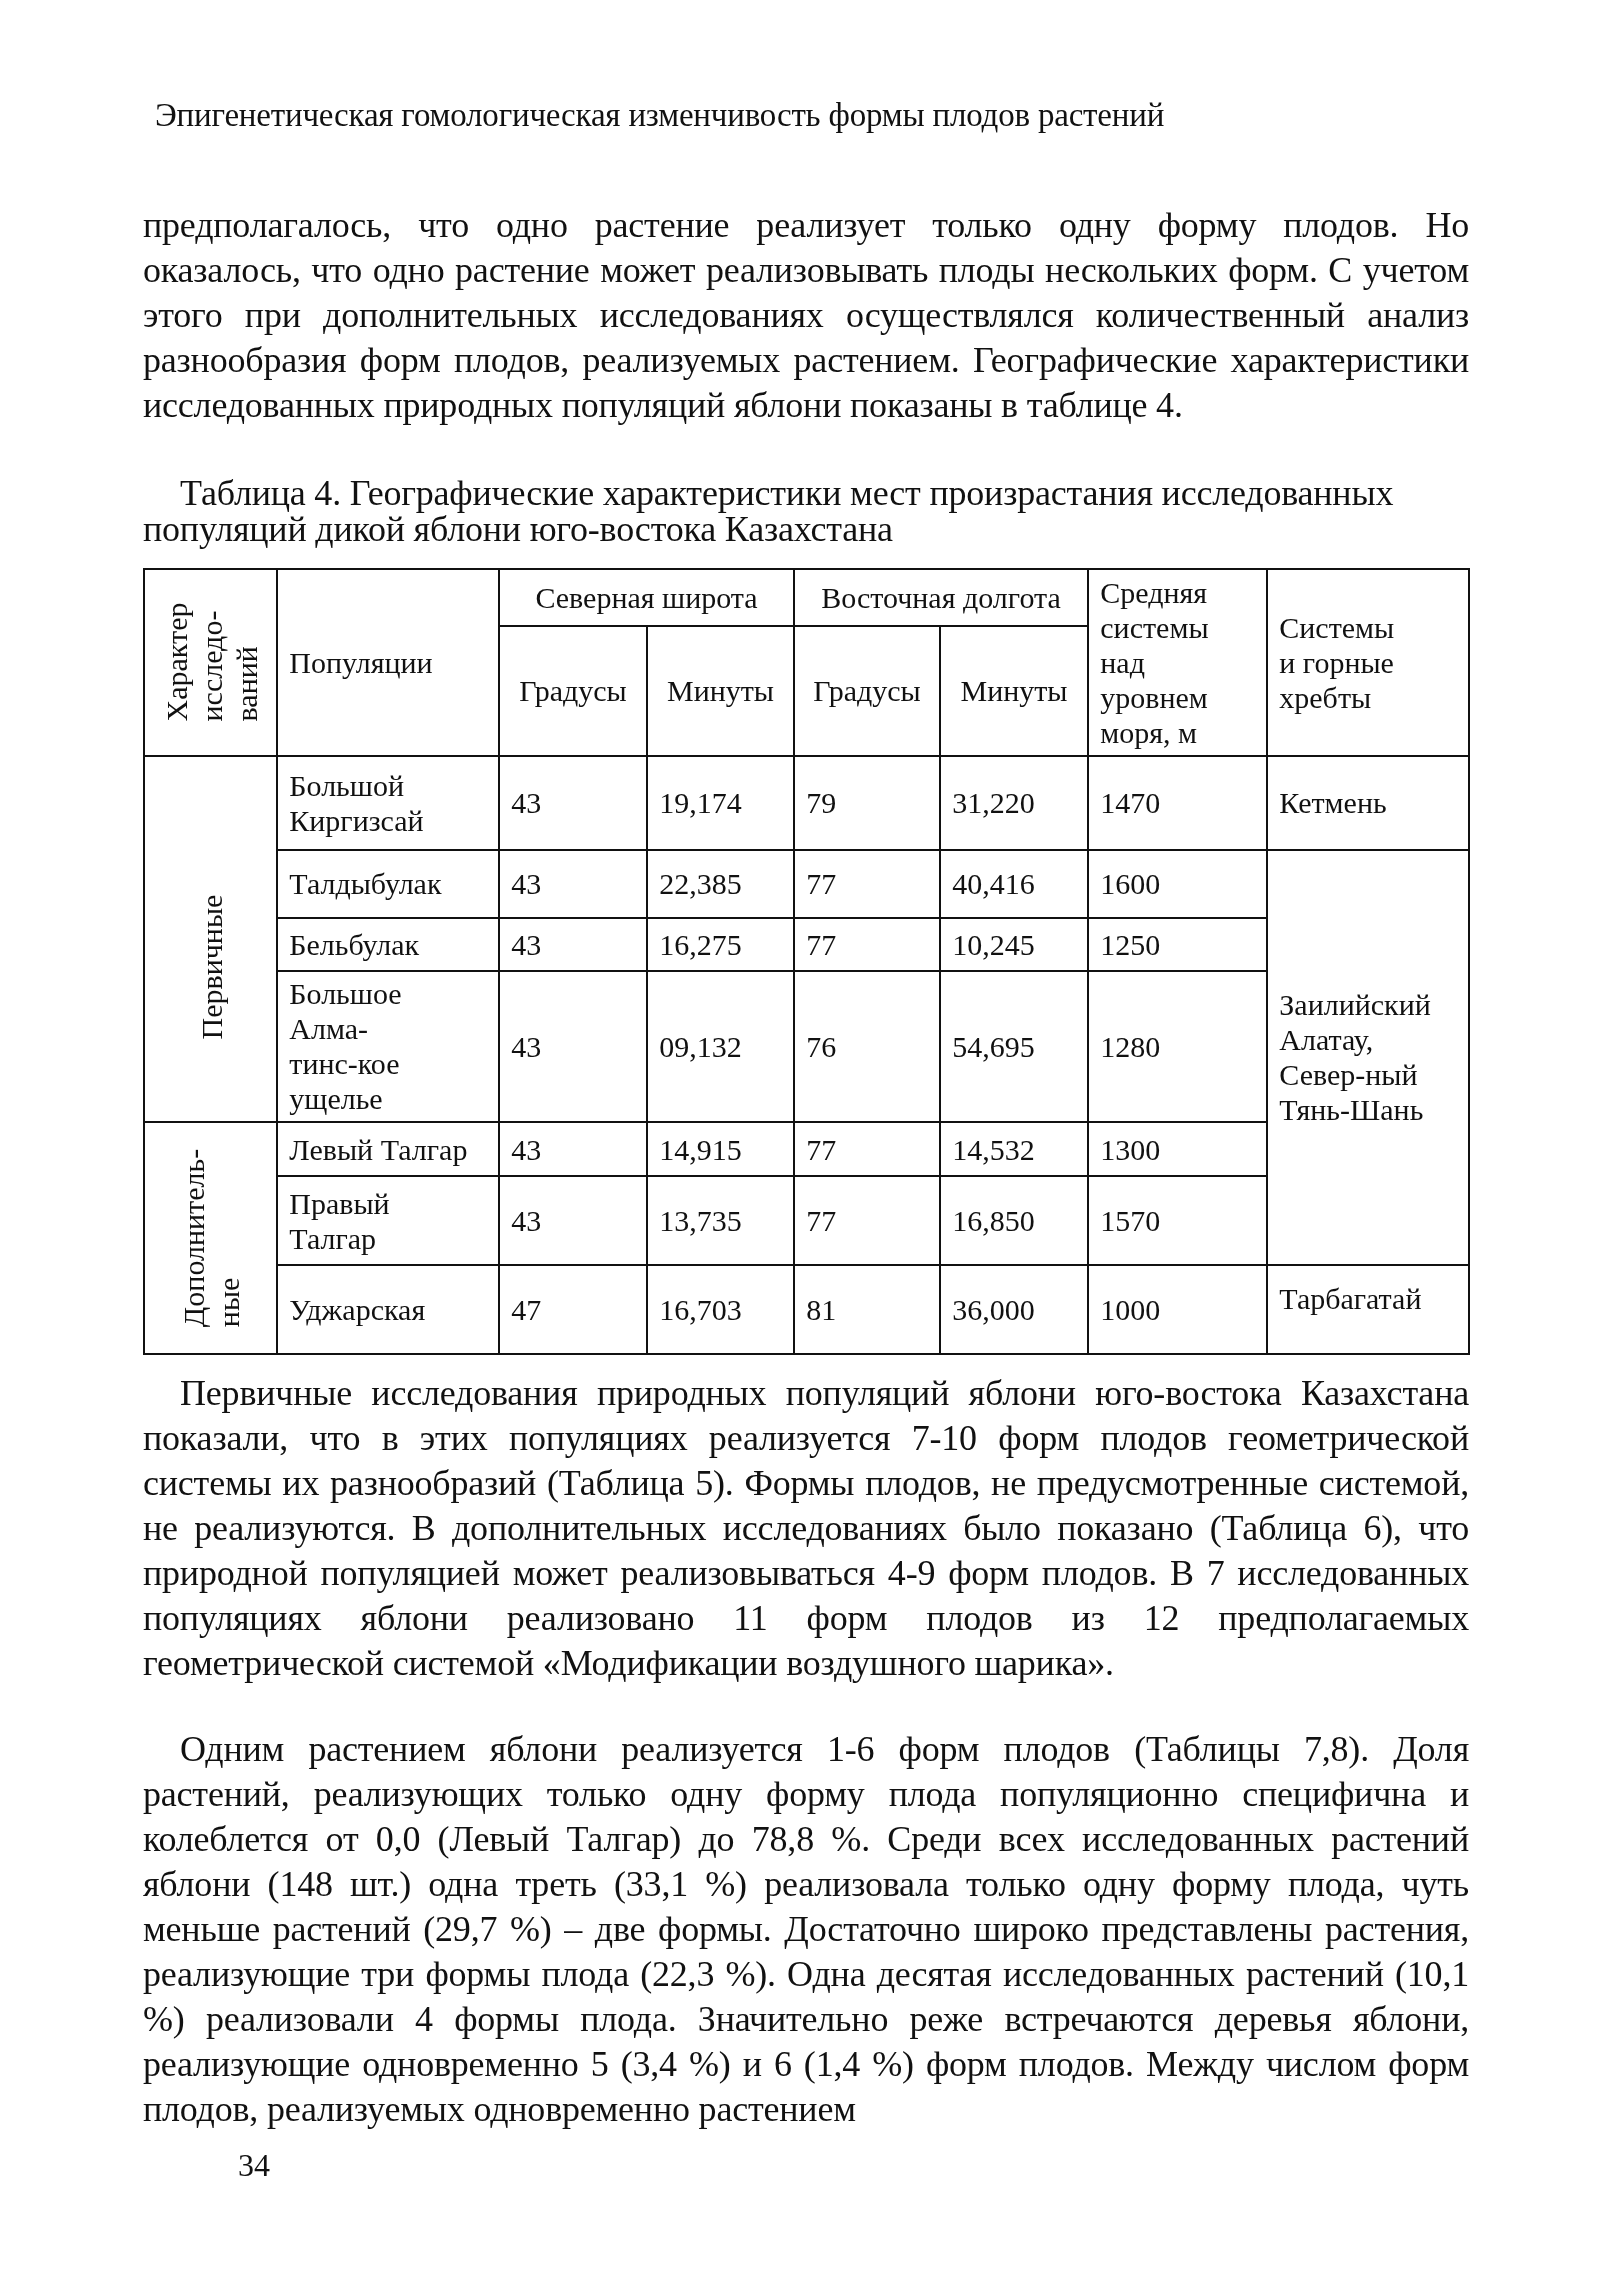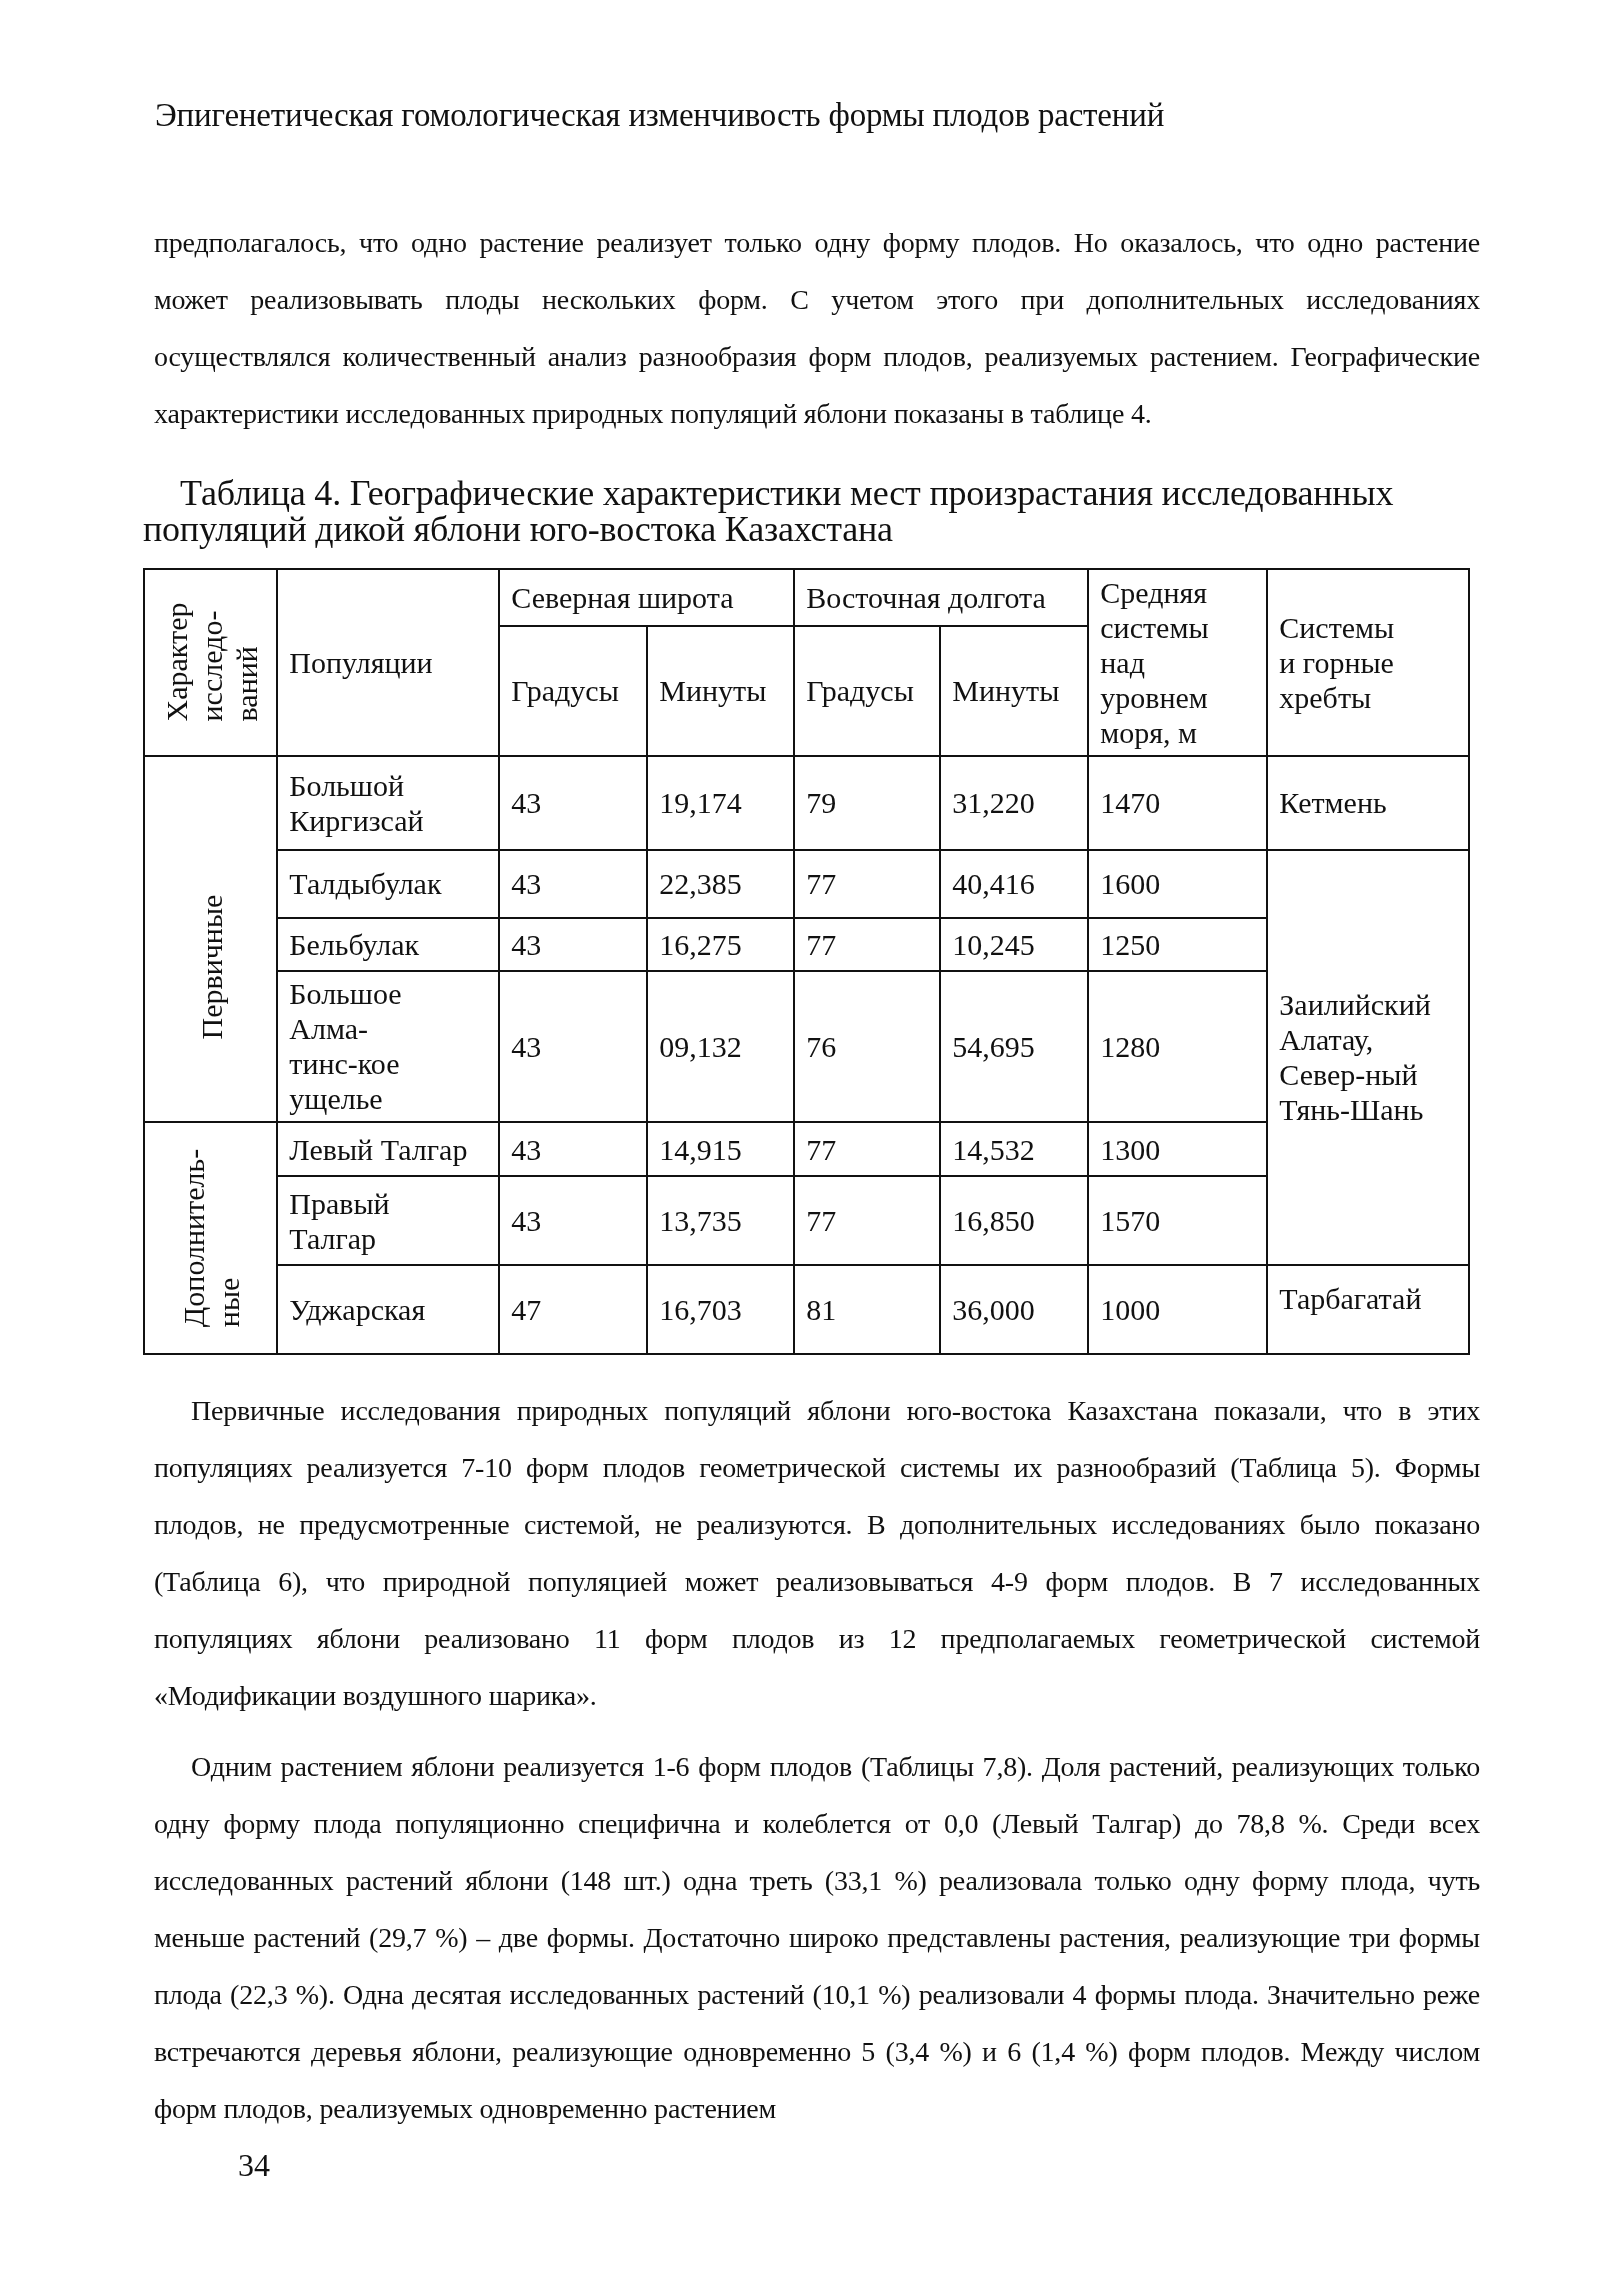--- a/index.html
+++ b/index.html
@@ -6,42 +6,42 @@
   body {
     width: 1618px; height: 2284px; position: relative; overflow: hidden;
     font-family: "Liberation Serif", "DejaVu Serif", serif; color: #111;
   }
   .running-head {
     position: absolute; left: 143px; top: 95px; width: 1329px;
     font-size: 33px; line-height: 40px; letter-spacing: -0.2px; margin-left: 12px;
   }
   .para {
     position: absolute; left: 143px; width: 1326px;
-    font-size: 28px; line-height: 57px; text-align: justify;
-    margin: 11px; letter-spacing: -0.2px;
+    font-size: 36px; line-height: 45px; text-align: justify;
+    margin: 0; letter-spacing: -0.2px;
   }
   .para.indent { text-indent: 37px; }
   #p1 { top: 203px; }
   #p2 { top: 1371px; }
   #p3 { top: 1727px; }
   .caption {
     position: absolute; left: 143px; top: 475px; width: 1326px;
     font-size: 36px; line-height: 36px; margin: 0; text-indent: 37px;
     letter-spacing: -0.2px;
   }
   table.geo {
     position: absolute; left: 143px; top: 568px;
     width: 1325px; border-collapse: collapse; table-layout: fixed;
     font-size: 30px; line-height: 35px;
   }
   table.geo td, table.geo th {
     border: 2px solid #111; padding: 4.8px 11.3px; font-weight: normal;
     text-align: left; vertical-align: middle;
   }
-  table.geo th.center { text-align: left; }
+  table.geo th.center { text-align: center; }
   .rot-cell { padding: 0 !important; position: relative; }
   .rot {
     position: absolute; left: 50%; top: 50%;
     transform: translate(-50%, -50%) rotate(-90deg);
     white-space: nowrap; text-align: left; line-height: 35px;
   }
   .rot span { display: block; }
   .sys-top { vertical-align: top !important; padding-top: 14.5px !important; }
   .page-number {
     position: absolute; left: 190px; top: 2147px;

